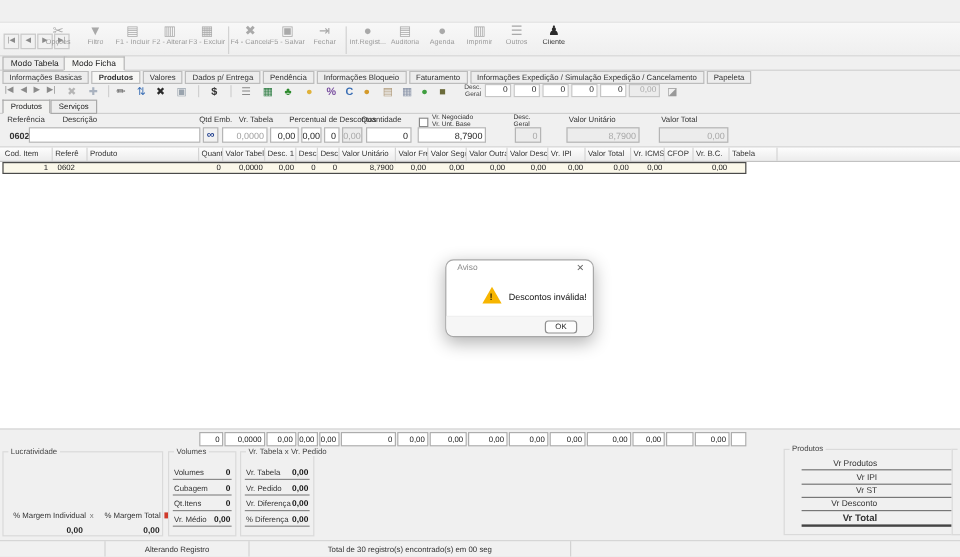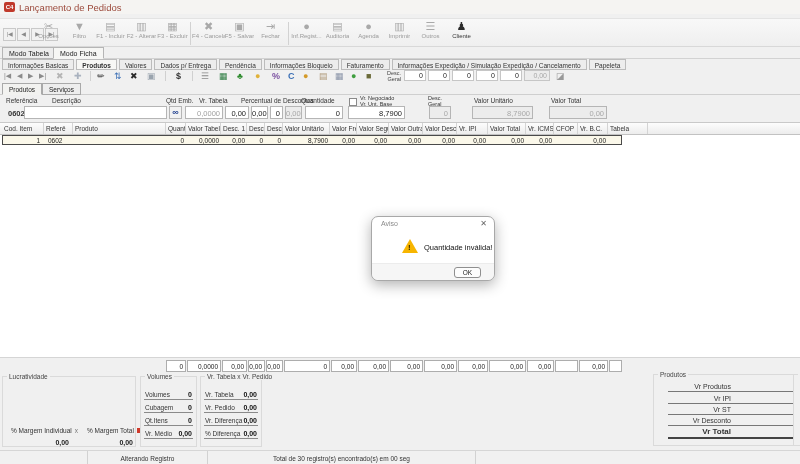--- a/index.html
+++ b/index.html
@@ -103,24 +103,20 @@
   .dfoot{position:absolute;left:0;bottom:0;width:100%;height:17px;background:#f6f6f6;
     border-bottom-left-radius:7px;border-bottom-right-radius:7px;border-top:1px solid #ececec;box-sizing:border-box;}
   .okbtn{position:absolute;right:13px;top:3px;width:27px;height:11px;background:#fdfdfd;border:1px solid #8f8f8f;
     border-radius:3px;box-sizing:border-box;font-size:6.5px;line-height:9px;text-align:center;color:#222;}
 </style>
 </head>
 <body>
 
 <div id="screen">
 
-  <div class="titlebar">
-    <div class="appbadge">C4</div>
-    <div class="apptitle">Lançamento de Pedidos</div>
-  </div>
 
   <div class="mainbar">
     <div class="vcr" style="left:3px;">
       <span>|◀</span>
       <span>◀</span>
       <span>▶</span>
       <span>▶|</span>
     </div>
     <div class="tb-btns">
       <div class="tb-btn">
@@ -427,15 +423,15 @@
 
   <div class="dialog">
     <div class="dtitle">Aviso</div>
     <div class="dclose">✕</div>
     <div class="dfoot">
       <div class="okbtn">OK</div>
     </div>
   </div>
   <div class="warn-tri"></div>
   <div class="warn-ex">!</div>
-  <div class="dmsg">Quantidade inválida!</div>
+  <div class="dmsg">Descontos inválida!</div>
 
 </div>
 
 </body></html>

